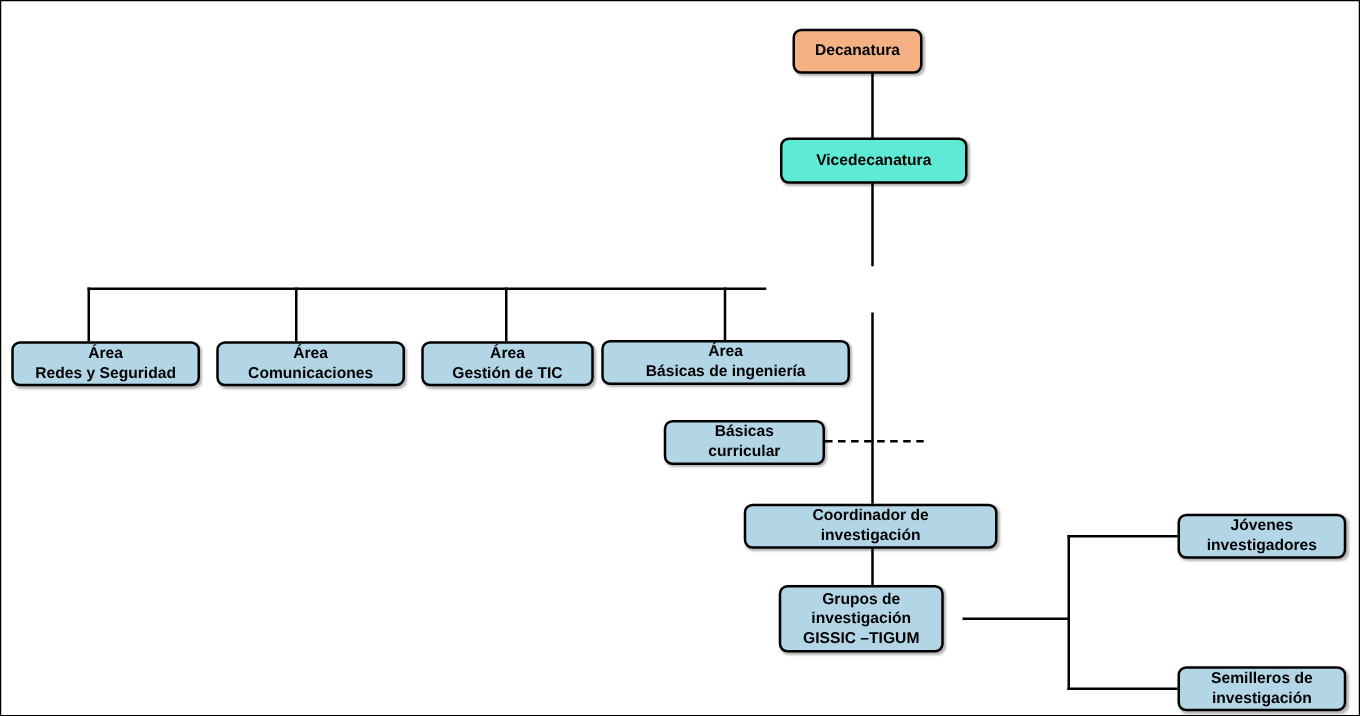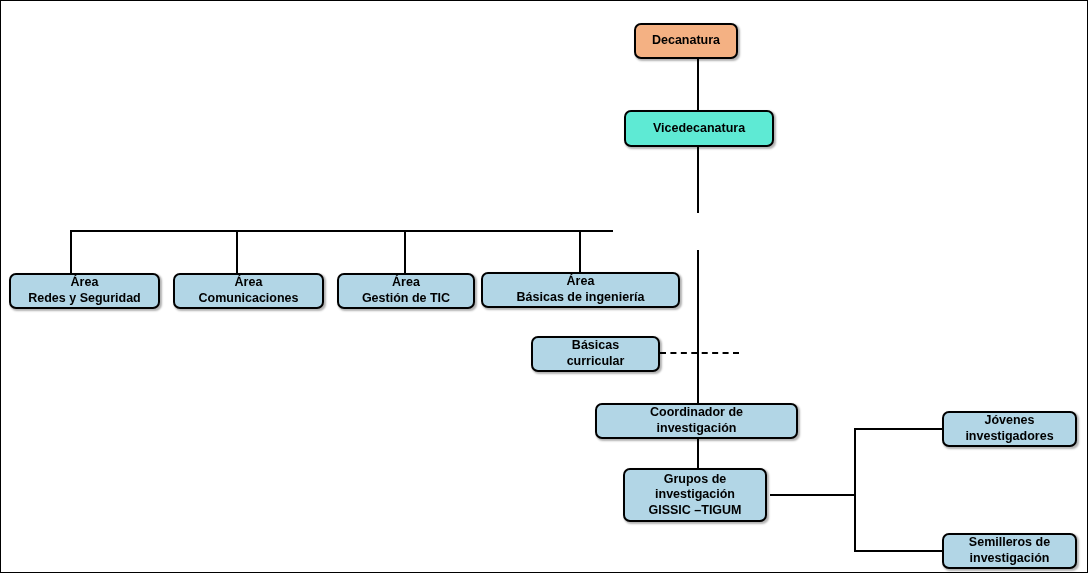--- a/index.html
+++ b/index.html
@@ -81,21 +81,21 @@
   <div class="node" style="left: 480px; top: 271px; width: 199px; height: 36px; background-color: rgb(178, 214, 230);">Área
 Básicas de ingeniería</div>
 
   <div class="node" style="left: 530px; top: 335px; width: 129px; height: 36px; background-color: rgb(178, 214, 230);">Básicas
 curricular</div>
 
 
   <div class="node" style="left: 594px; top: 402px; width: 203px; height: 36px; background-color: rgb(178, 214, 230);">Coordinador de
 investigación</div>
 
-  <div class="node" style="left: 622px; top: 467px; width: 144px; height: 54px; background-color: rgb(178, 214, 230);">Grupos de
+  <div class="node" style="left: 622px; top: 467px; width: 132px; height: 54px; background-color: rgb(178, 214, 230);">Grupos de
 investigación
 GISSIC –TIGUM</div>
 
   <div class="node" style="left: 941px; top: 410px; width: 135px; height: 36px; background-color: rgb(178, 214, 230);">Jóvenes
 investigadores</div>
 
   <div class="node" style="left: 941px; top: 532px; width: 135px; height: 36px; background-color: rgb(178, 214, 230);">Semilleros de
 investigación</div>
 
 </div>

